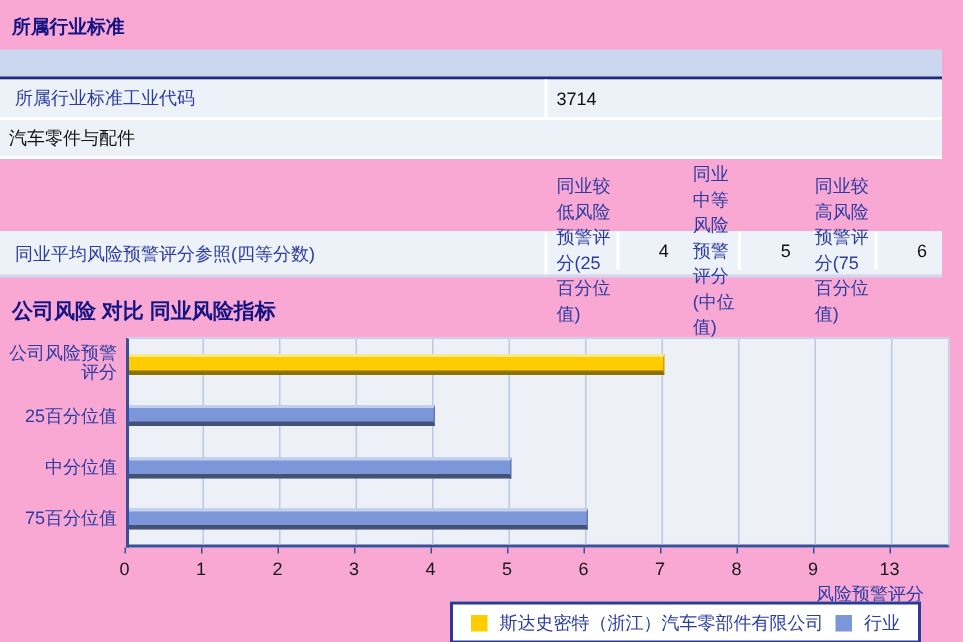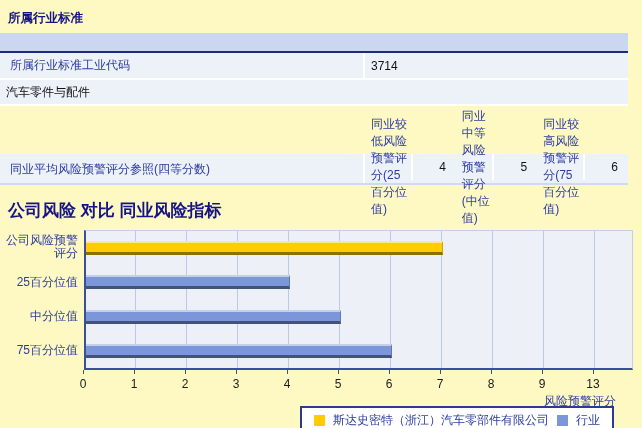--- a/index.html
+++ b/index.html
@@ -1,19 +1,19 @@
 <!DOCTYPE html>
 <html><head>
 <meta charset="utf-8">
 <style>
   html,body{margin:0;padding:0;background:#fff;}
-  .page{position:relative;width:642px;height:428px;background:#fef9c3;overflow:hidden;
+  .page{position:relative;width:642px;height:428px;background:#f9a8d4;overflow:hidden;
         font-family:"Liberation Sans",sans-serif;font-size:12px;}
   .sec-title{margin:10px 0 6px 8px;font-size:12.5px;font-weight:bold;color:#141482;}
-  .sec-title2{margin:14px 0 0 8px;font-size:17px;font-weight:bold;color:#141482;}
+  .sec-title2{margin:14px 0 0 8px;font-size:14px;font-weight:bold;color:#141482;}
 
   
   .tbl{width:628px;border-bottom:2px solid #cfdaee;}
   .tbl-head{height:18px;background:#cad7ee;border-bottom:2px solid #1c2b7d;}
   .row{display:flex;background:#edf1f8;border-bottom:2px solid #ffffff;}
   .row:last-child{border-bottom:none;margin-top:48px;}
   .cell{box-sizing:border-box;}
   .lbl{width:365px;border-right:2px solid #ffffff;color:#2c3da0;padding:5px 4px 5px 10px;}
   .val{flex:1;color:#121212;padding:5px 4px 5px 6px;}
   .row.r1{height:25px;align-items:center;}

